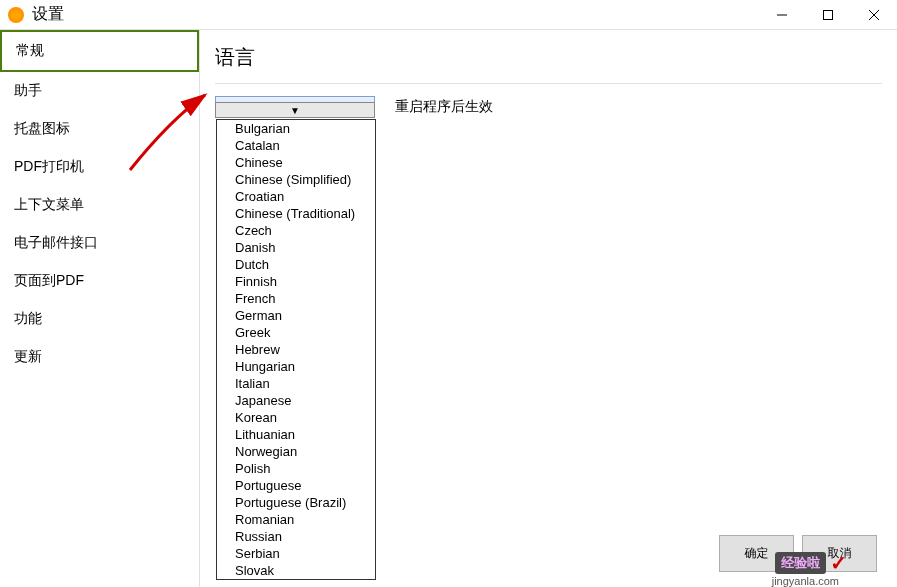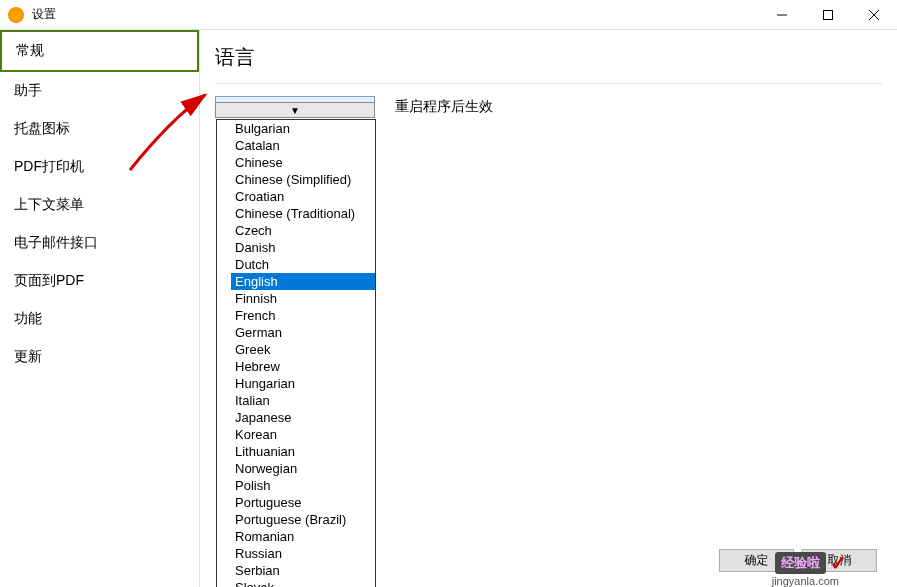--- a/index.html
+++ b/index.html
@@ -1,38 +1,38 @@
 <!DOCTYPE html>
 <html><head>
   <meta charset="utf-8">
   <style>
     * { margin: 0; padding: 0; box-sizing: border-box; font-family: "Microsoft YaHei", "Segoe UI", Arial, sans-serif; }
     body { width: 897px; height: 587px; background: #fff; overflow: hidden; }
     .titlebar { height: 30px; display: flex; align-items: center; border-bottom: 1px solid #e0e0e0; }
     .titlebar-icon { width: 16px; height: 16px; margin-left: 8px; background: radial-gradient(circle, #ffa500 30%, #ff8c00 70%); border-radius: 50%; }
-    .titlebar-text { margin-left: 8px; font-size: 12px; text-align: center; }
+    .titlebar-text { margin-left: 8px; font-size: 16px; text-align: center; }
     .titlebar-controls { margin-left: auto; display: flex; }
     .tb-btn { width: 46px; height: 30px; display: flex; align-items: center; justify-content: center; font-size: 14px; cursor: pointer; }
     .tb-btn svg { width: 10px; height: 10px; }
     .content { display: flex; height: 557px; }
     .sidebar { width: 200px; border-right: 1px solid #e0e0e0; }
     .sidebar-item { padding: 10px 14px; font-size: 14px; cursor: pointer; }
     .sidebar-item.active { border: 2px solid #4d7c0f; background: #fff; }
     .main { flex: 1; padding: 10px 15px; position: relative; }
     .panel-title { font-size: 20px; padding: 4px 0 12px 0; border-bottom: 1px solid #e0e0e0; margin-bottom: 12px; }
     .lang-row { display: flex; align-items: center; gap: 20px; position: relative; }
     .combo { width: 160px; height: 22px; border: 1px solid #7a9fd4; background: linear-gradient(#e8f0fb, #d0e0f5); display: flex; align-items: center; padding: 0 4px; font-size: 13px; cursor: pointer; position: relative; }
     .combo-arrow { margin-left: auto; }
     .hint { font-size: 14px; }
     .dropdown { position: absolute; top: 22px; left: 0; width: 160px; border: 1px solid #333; background: #fff; z-index: 10; max-height: 490px; overflow: hidden; }
     .dd-item { padding: 1px 4px; font-size: 13px; cursor: pointer; white-space: nowrap; margin-left: 14px; }
     .dd-item.selected { background: #0078d7; color: #fff; }
     .scroll-arrow-down { position: absolute; bottom: 0; left: 0; width: 160px; height: 16px; background: #e8e8e8; border: 1px solid #888; display: flex; align-items: center; justify-content: center; z-index: 11; font-size: 10px; cursor: pointer; }
     .footer-btns { position: absolute; bottom: 15px; right: 20px; display: flex; gap: 8px; }
-    .footer-btn { width: 75px; height: 23px; border: 1px solid #adadad; background: #e1e1e1; font-size: 12px; cursor: pointer; display: flex; align-items: center; justify-content: center; }
+    .footer-btn { width: 75px; height: 37px; border: 1px solid #adadad; background: #e1e1e1; font-size: 12px; cursor: pointer; display: flex; align-items: center; justify-content: center; }
     .arrow-anno { position: absolute; top: 90px; left: 120px; z-index: 5; pointer-events: none; }
     .watermark { position: absolute; bottom: 12px; right: 50px; z-index: 20; display: flex; align-items: center; gap: 4px; color: #333; }
     .wm-box { background: #4a4a4a; color: #f0abfc; padding: 2px 6px; border-radius: 3px; font-size: 13px; font-weight: bold; }
     .wm-text { font-size: 11px; color: #555; }
     .wm-check { color: #d40000; font-size: 20px; font-weight: bold; }
   </style>
 </head>
 <body>
 
 <div class="titlebar">
@@ -84,21 +84,20 @@
         <div class="dropdown" id="dropdown-list">
             <div class="dd-item">Bulgarian</div>
             <div class="dd-item">Catalan</div>
             <div class="dd-item">Chinese</div>
             <div class="dd-item">Chinese (Simplified)</div>
             <div class="dd-item">Croatian</div>
             <div class="dd-item">Chinese (Traditional)</div>
             <div class="dd-item">Czech</div>
             <div class="dd-item">Danish</div>
             <div class="dd-item">Dutch</div>
-            <div class="dd-item selected">English</div>
             <div class="dd-item">Finnish</div>
             <div class="dd-item">French</div>
             <div class="dd-item">German</div>
             <div class="dd-item">Greek</div>
             <div class="dd-item">Hebrew</div>
             <div class="dd-item">Hungarian</div>
             <div class="dd-item">Italian</div>
             <div class="dd-item">Japanese</div>
             <div class="dd-item">Korean</div>
             <div class="dd-item">Lithuanian</div>

